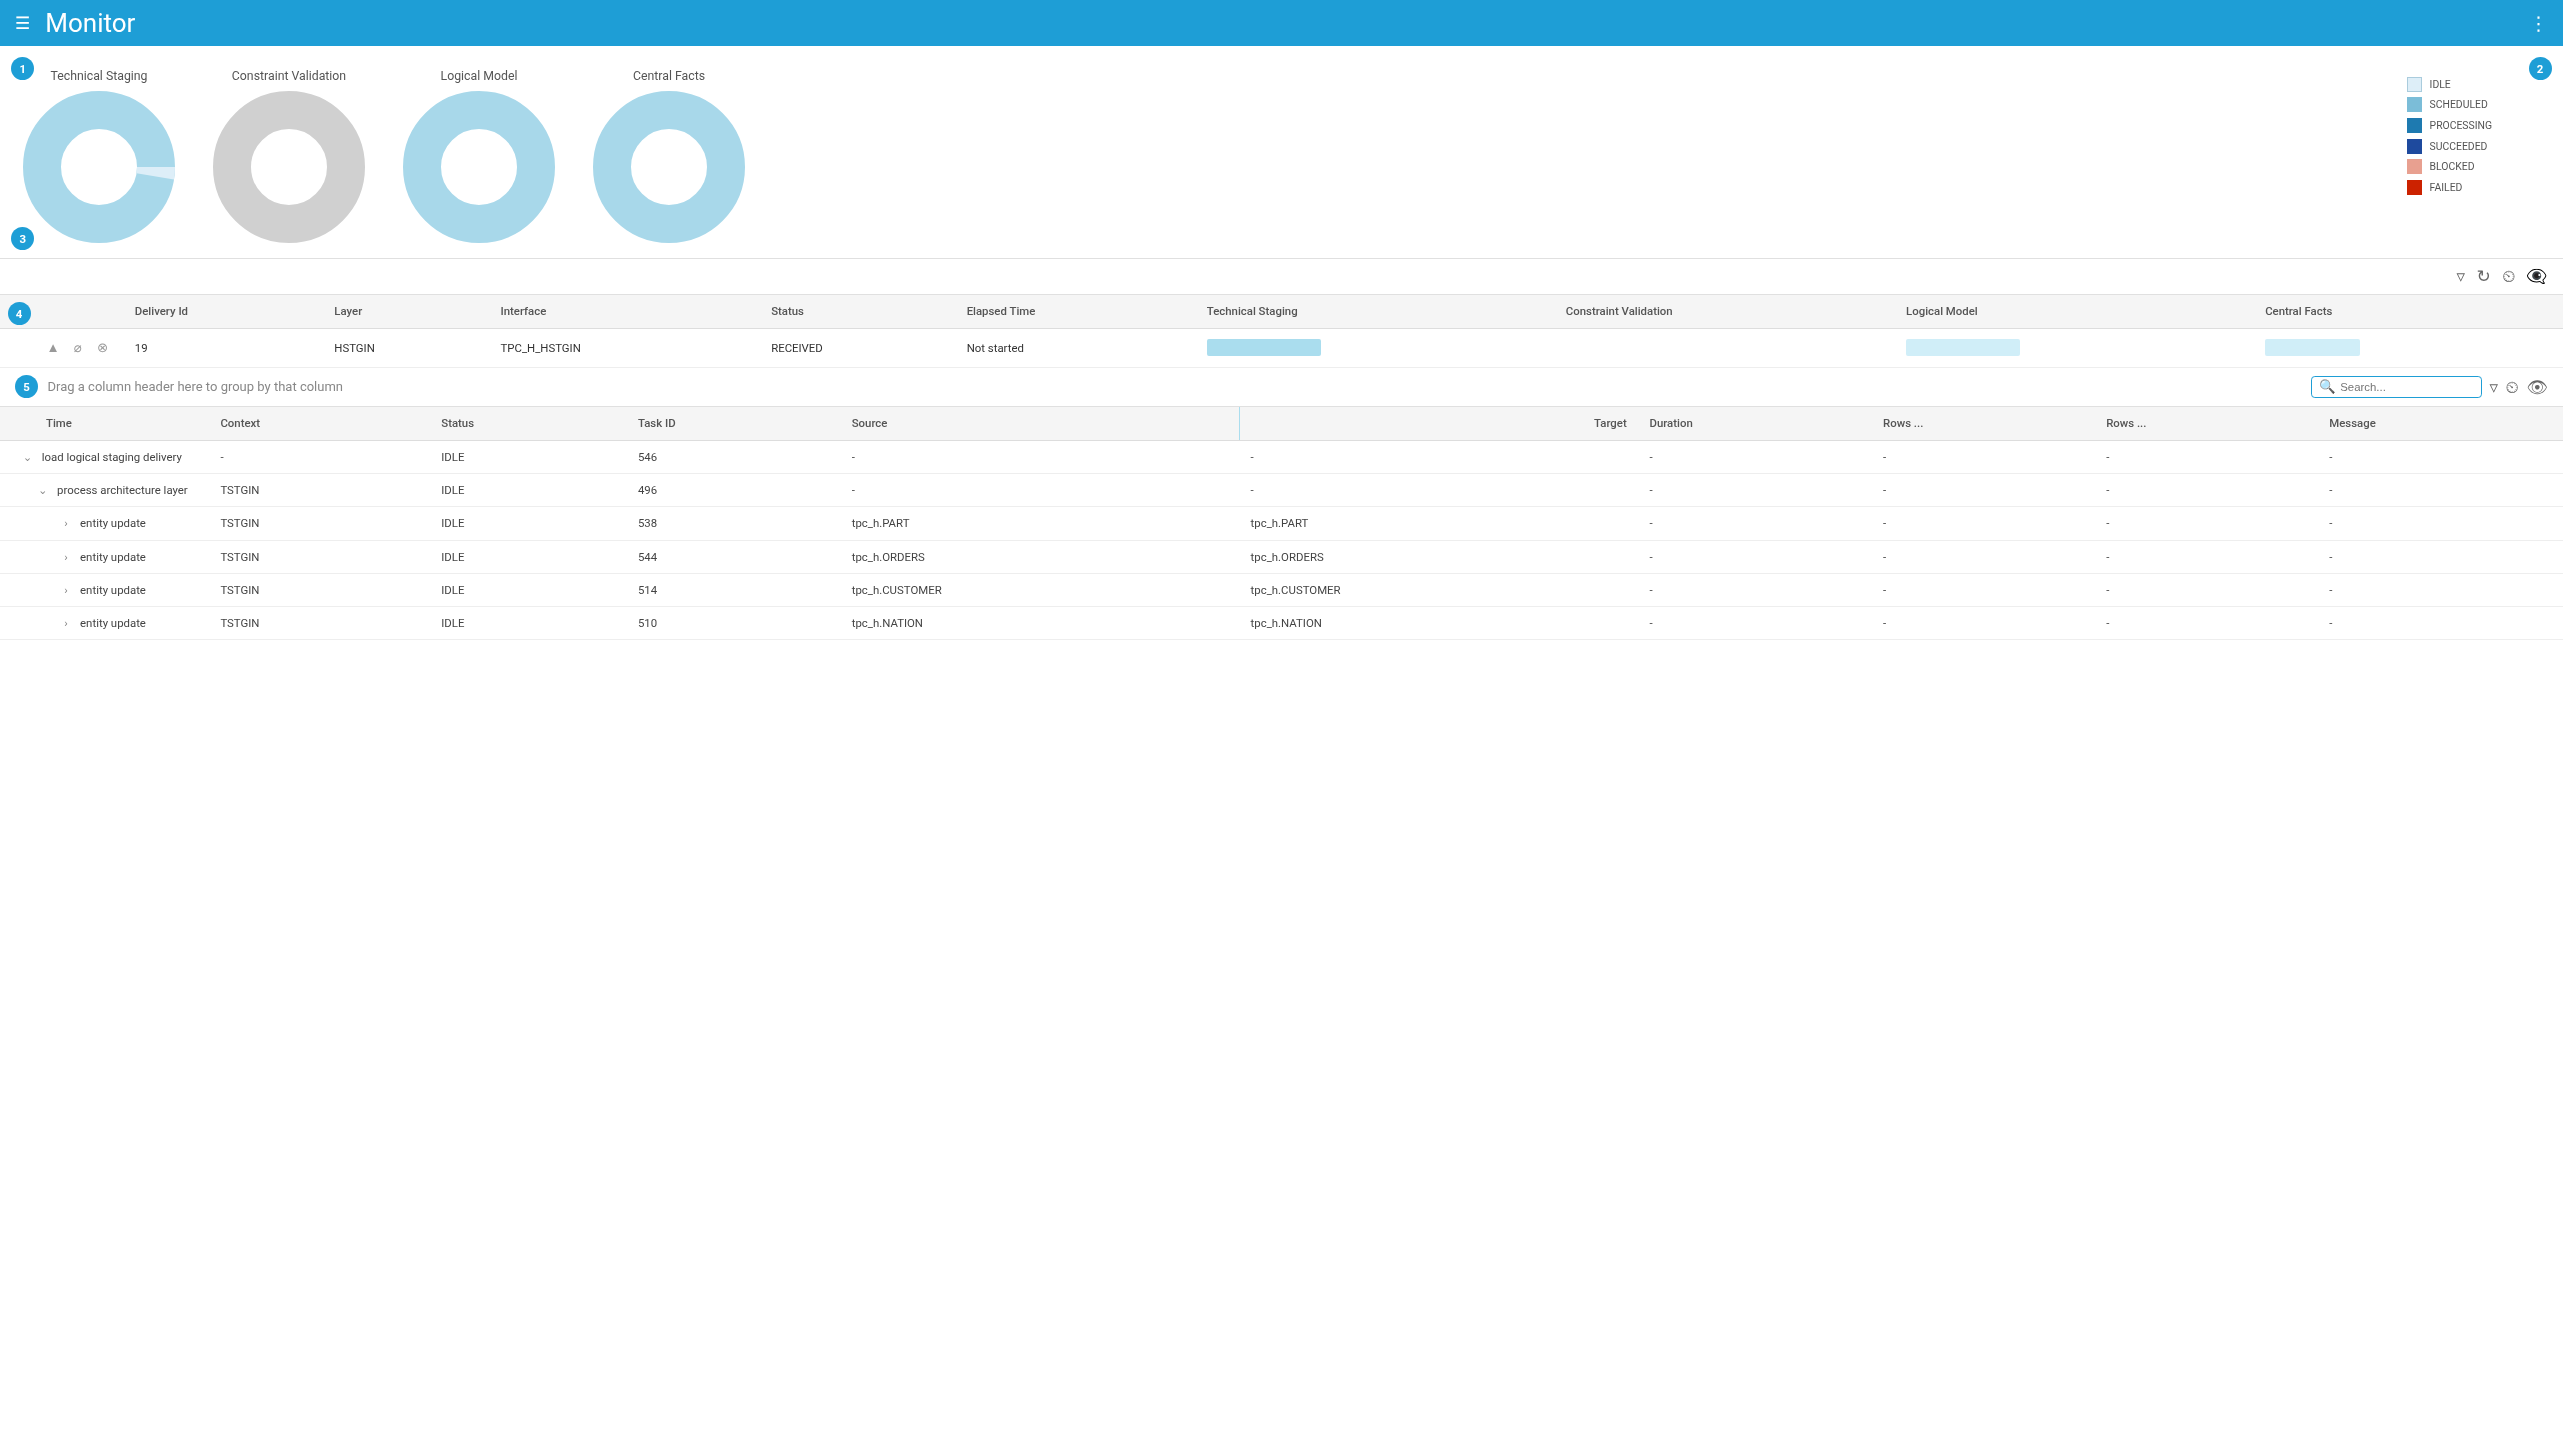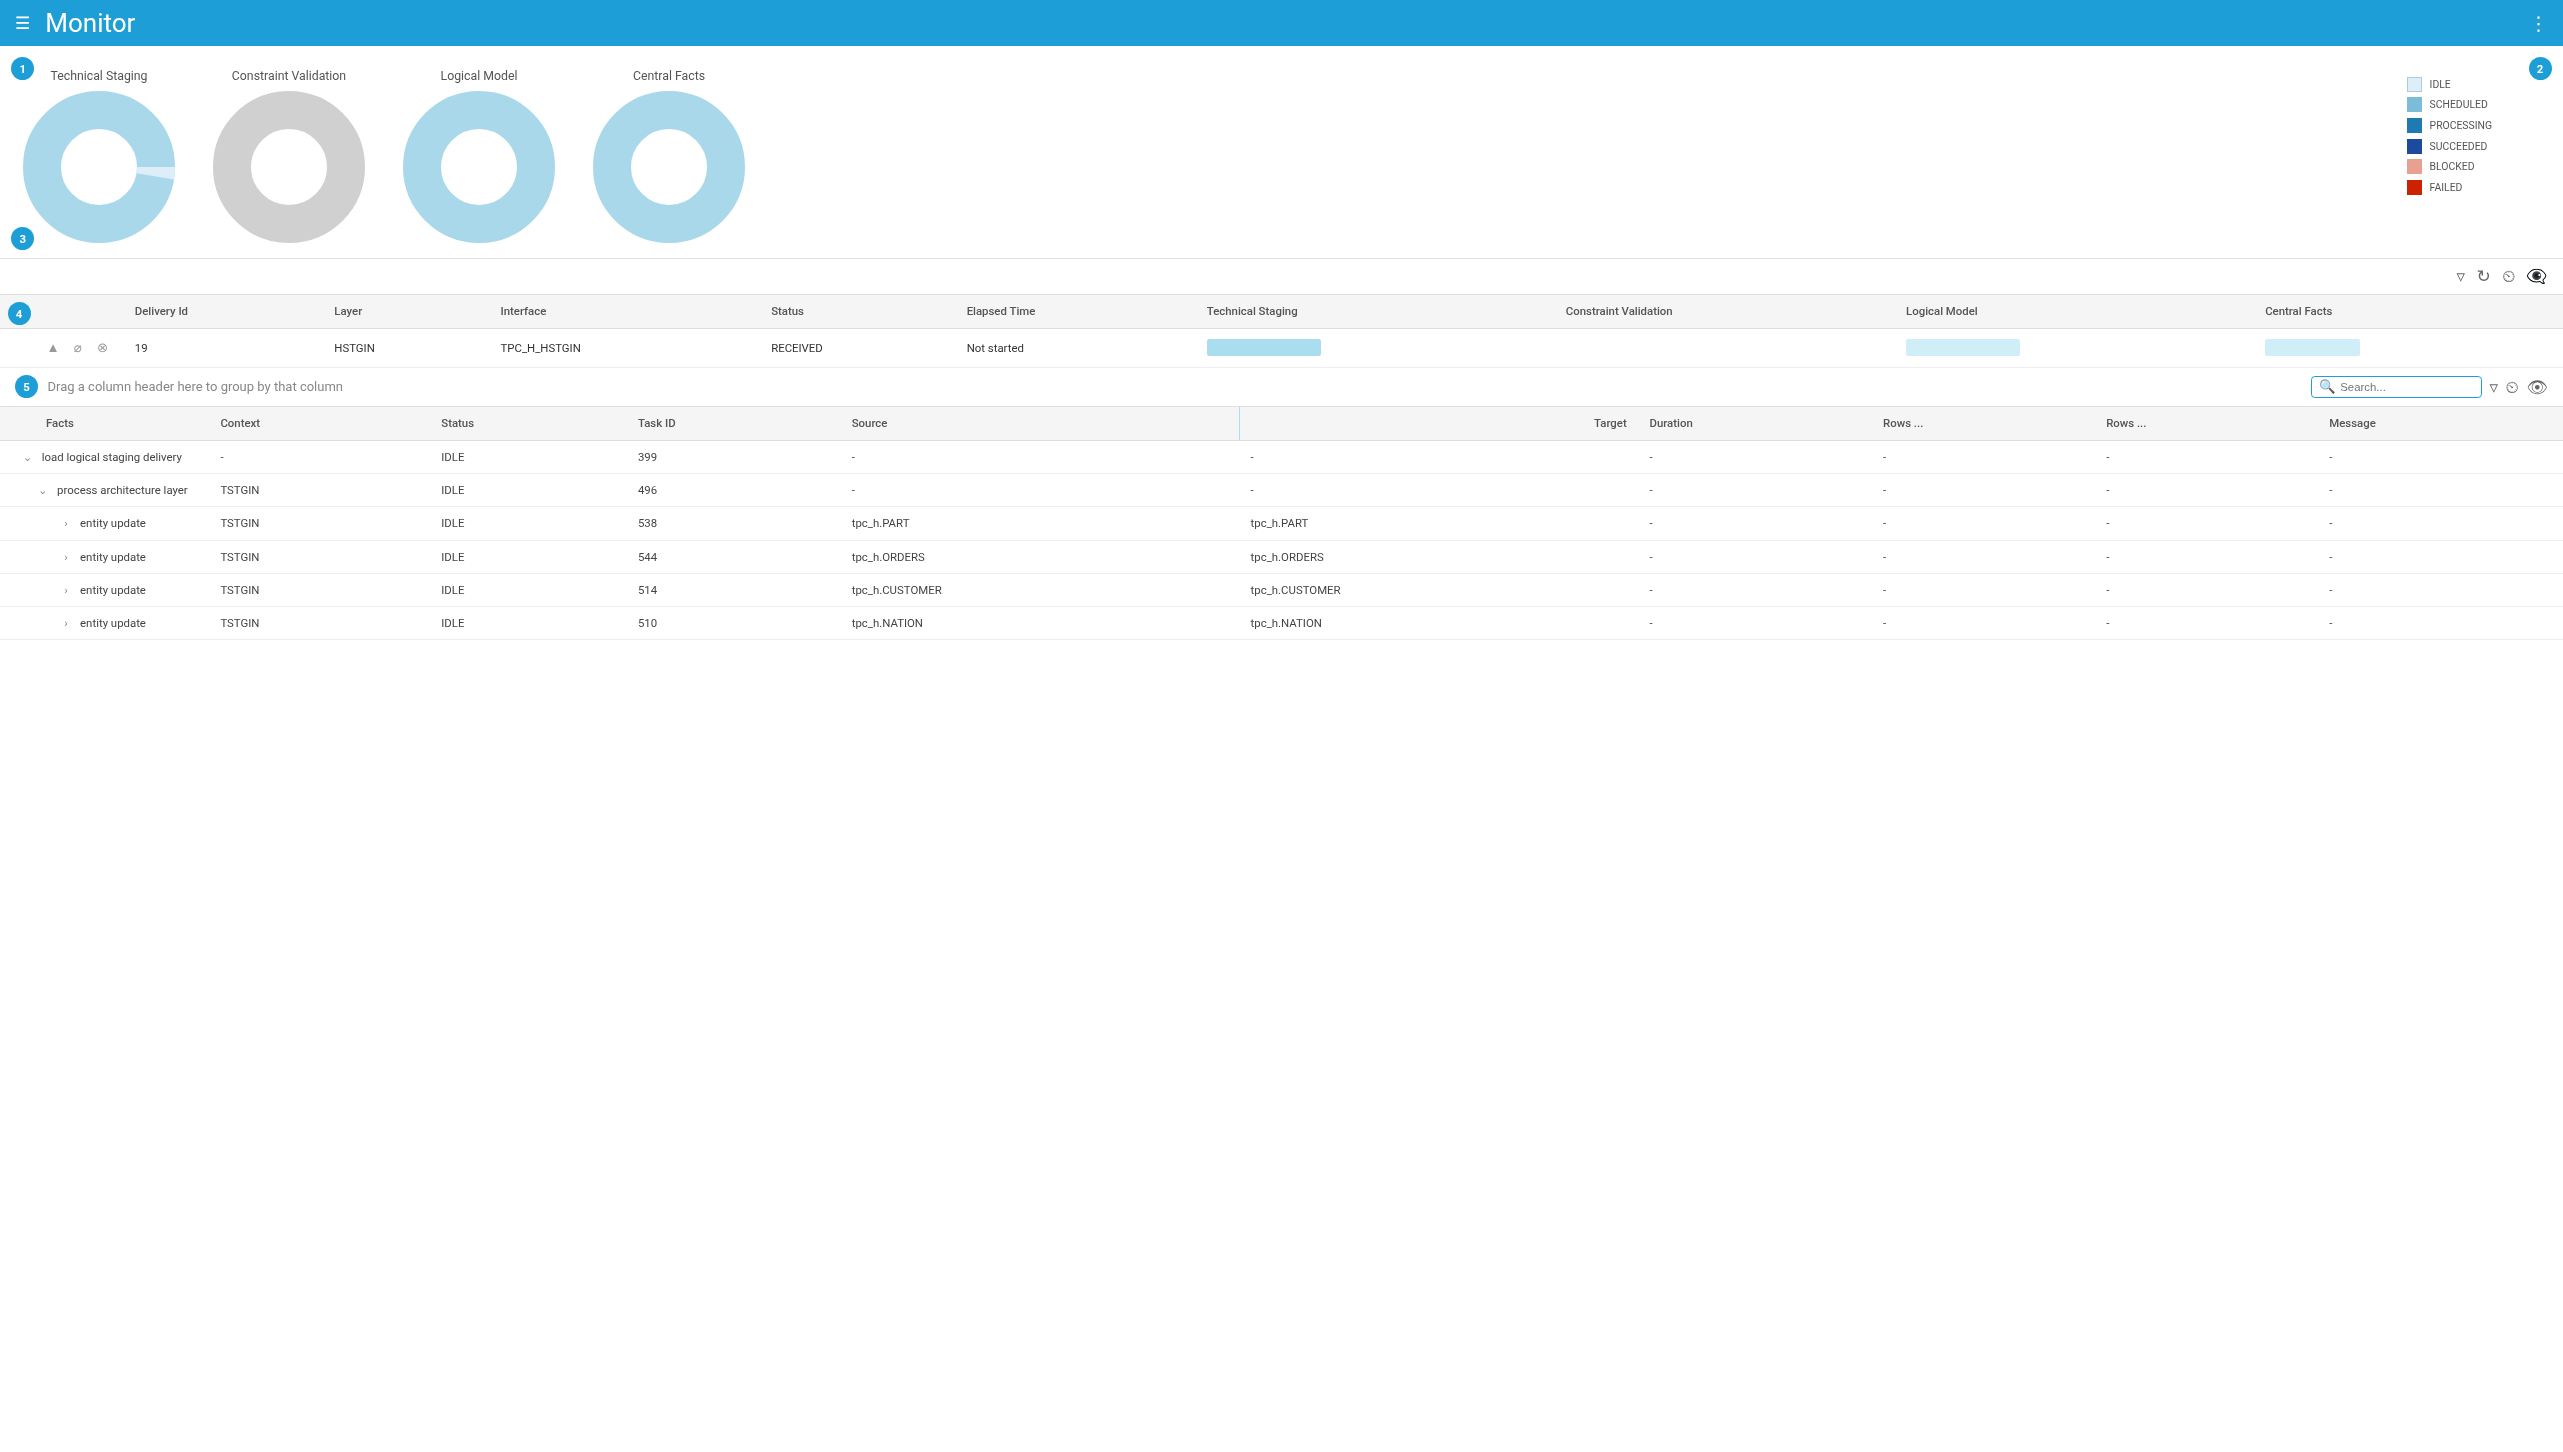--- a/index.html
+++ b/index.html
@@ -375,21 +375,21 @@
       </div>
       <span class="toolbar-icon">▿</span>
       <span class="toolbar-icon">⏲</span>
       <span class="toolbar-icon">👁</span>
     </div>
   </div>
 
   <table class="tasks-table">
     <thead>
       <tr>
-        <th style="width:209px; padding-left:46px;">Facts</th>
+        <th style="width:209px; padding-left:46px;">Time</th>
         <th>Context</th>
         <th>Status</th>
         <th>Task ID</th>
         <th>Source</th>
         <th class="resizable">Target</th>
         <th>Duration</th>
         <th>Rows ...</th>
         <th>Rows ...</th>
         <th>Message</th>
       </tr>
@@ -398,21 +398,21 @@
 
       <tr>
         <td>
           <div style="display:flex; align-items:center; gap:5.7px; padding-left:7.6px;">
             <span class="expand-icon">⌄</span>
             <span>load logical staging delivery</span>
           </div>
         </td>
         <td>-</td>
         <td>IDLE</td>
-        <td>399</td>
+        <td>546</td>
         <td>-</td>
         <td>-</td>
         <td>-</td>
         <td>-</td>
         <td>-</td>
         <td>-</td>
       </tr>
 
       <tr>
         <td>

